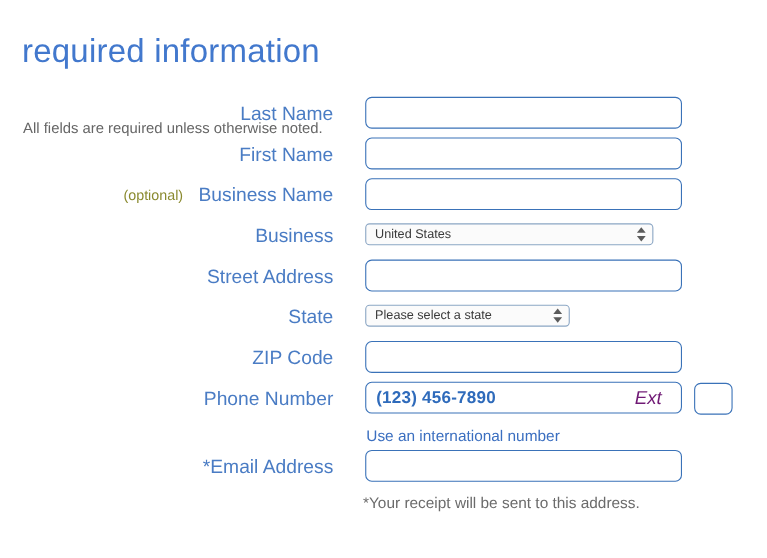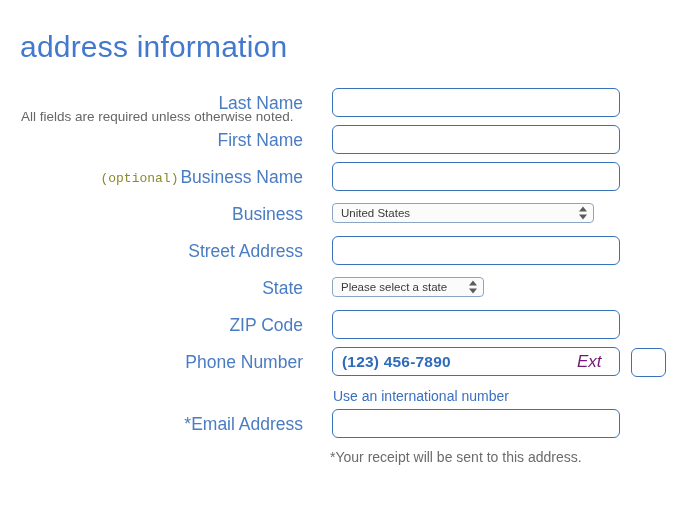--- a/index.html
+++ b/index.html
@@ -68,22 +68,21 @@
     color: #4a7cc4;
     white-space: nowrap;
     line-height: 22px;
     text-align: right;
   }
 
   .row-label .optional {
     color: #8a8a2f;
     font-size: 13px;
     vertical-align: 1px;
-    margin-right: 2px;
-    font-family: Liberation Mono, monospace;
+    margin-right: 14px;
   }
 
   .field-wrap {
     position: absolute;
     left: 332px;
     top: 0;
   }
 
   input.txt {
     box-sizing: border-box;
@@ -121,21 +120,21 @@
     border-radius: 4px;
     background: #fbfbfb;
     display: flex;
     align-items: center;
     padding: 0 18px 0 8px;
     font-size: 11.5px;
     color: #3a3a3a;
     white-space: nowrap;
   }
   .sel.country { width: 262px; }
-  .sel.state   { width: 152px; }
+  .sel.state   { width: 186px; }
 
   .sel .spinner {
     position: absolute;
     right: 6px;
     top: 50%;
     transform: translateY(-50%);
     width: 8px;
     height: 13px;
     display: flex;
     flex-direction: column;
@@ -183,21 +182,21 @@
     color: #6b6b6b;
     line-height: 18px;
     white-space: nowrap;
   }
 </style>
 </head>
 <body>
 
 <div class="page">
 
-  <h1 class="page-title">address information</h1>
+  <h1 class="page-title">required information</h1>
 
   <div class="subtitle">All fields are required unless otherwise noted.</div>
 
   <div class="form">
 
     <div class="row">
       <div class="row-label">Last Name</div>
       <div class="field-wrap">
         <input class="txt" type="text" placeholder="" style="">
       </div>

